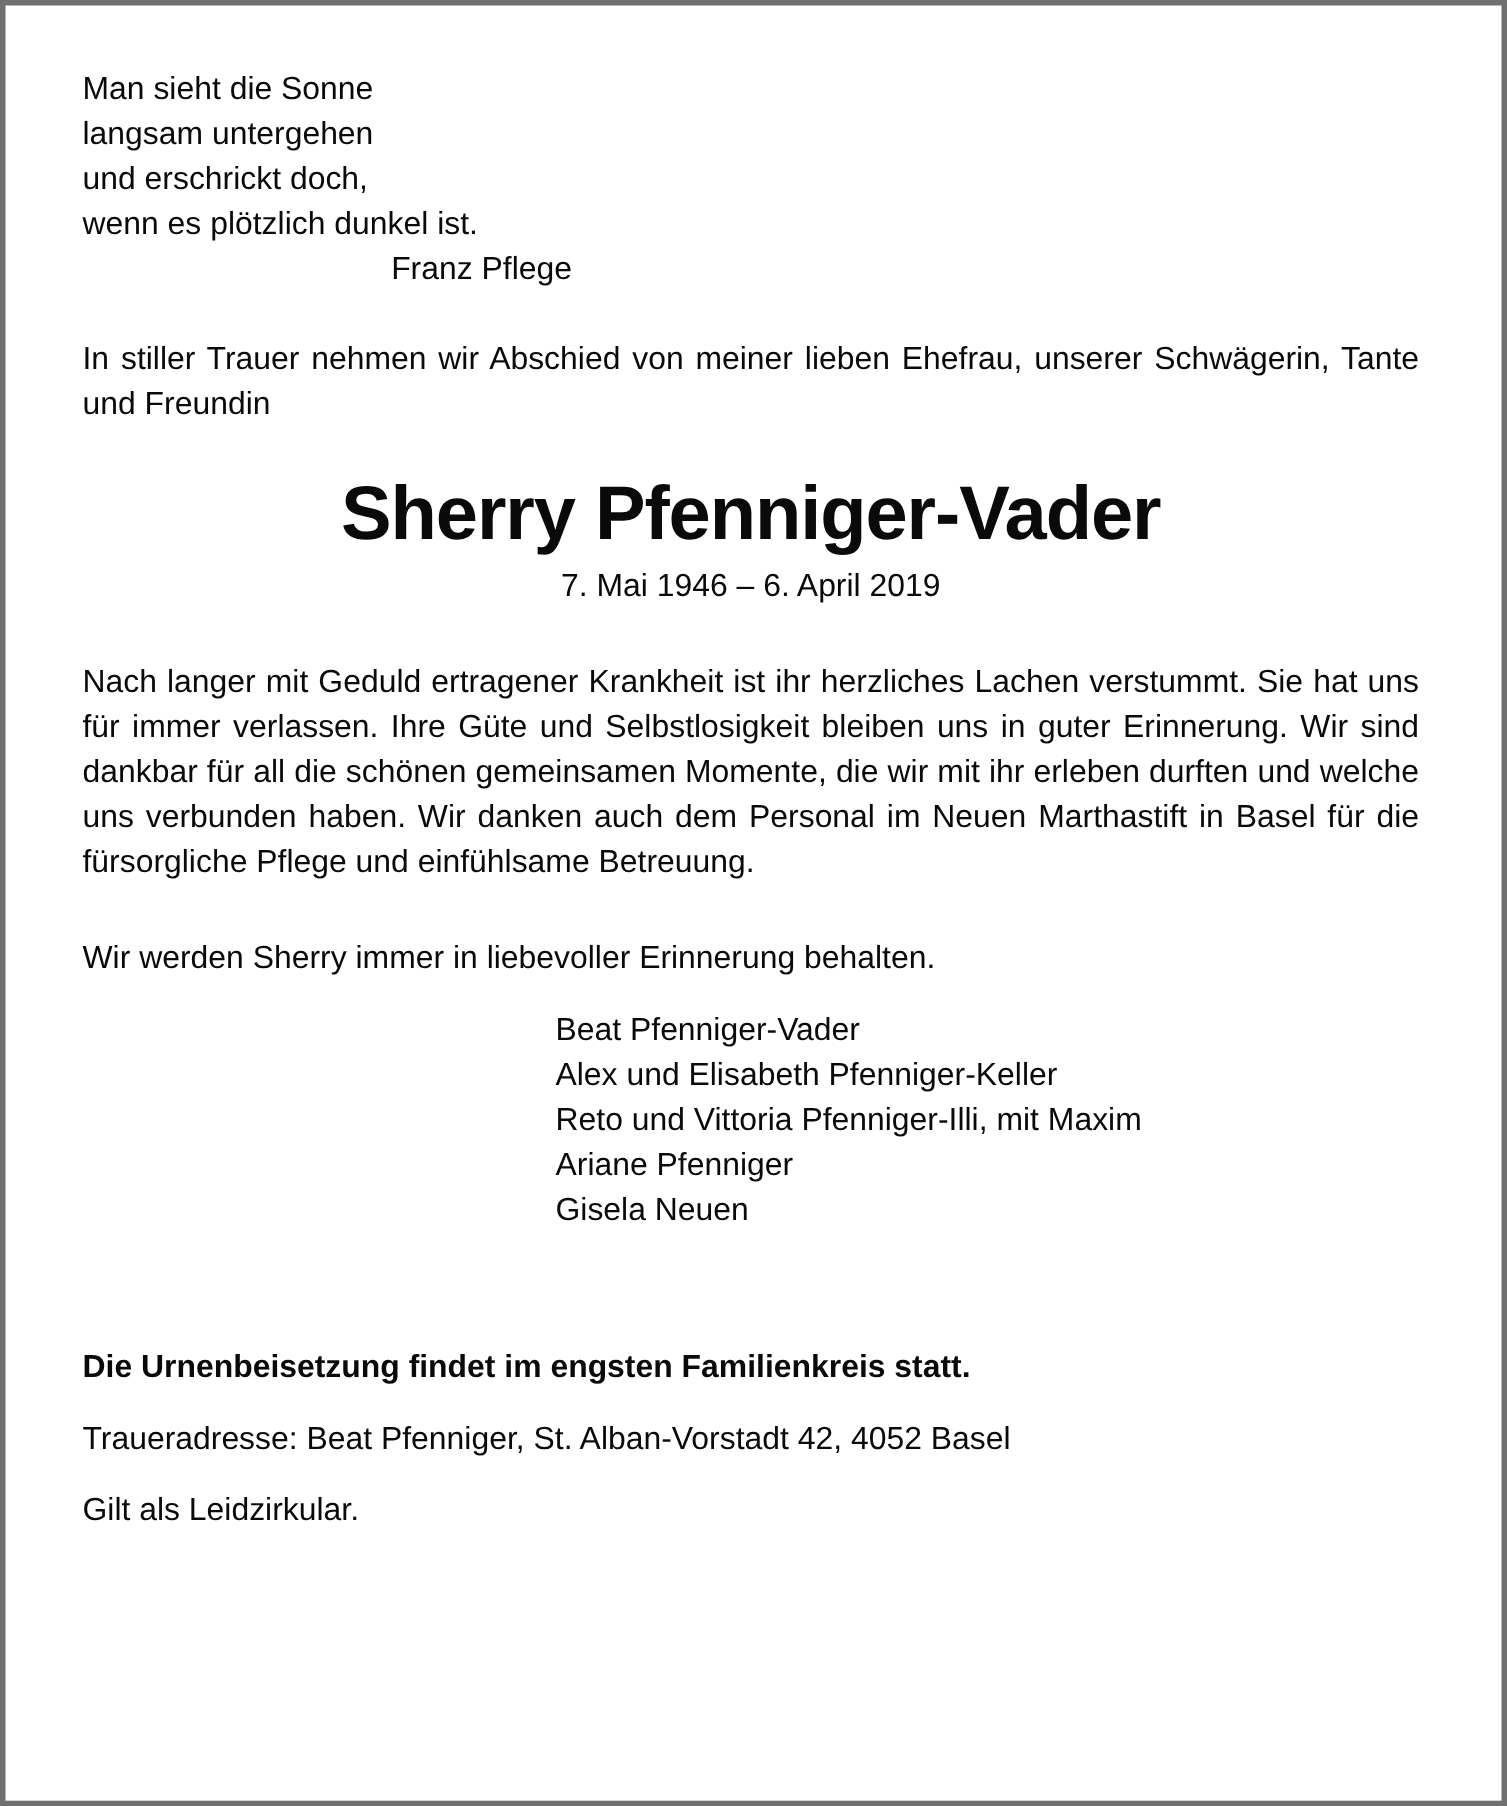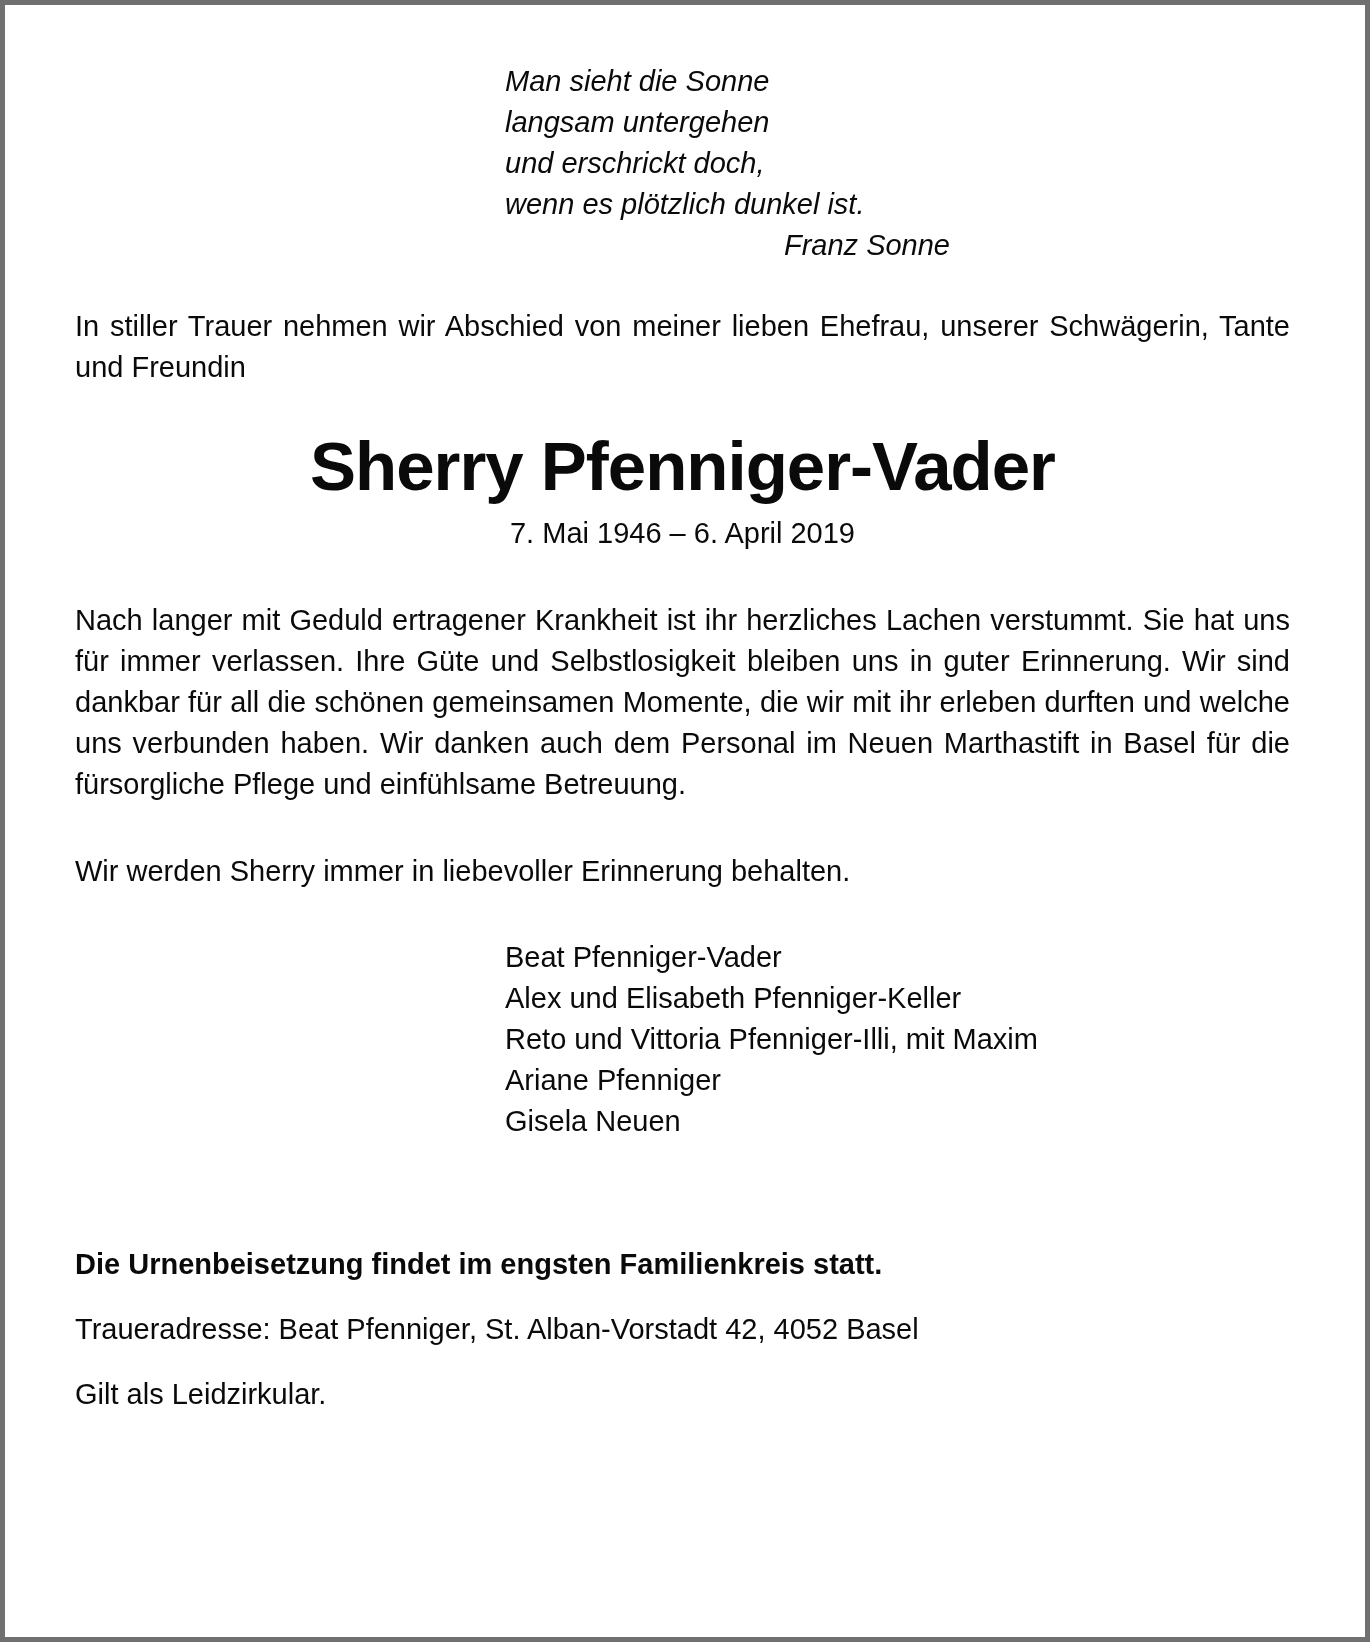--- a/index.html
+++ b/index.html
@@ -25,23 +25,21 @@
   .txt {
     font-size: 29px;
     line-height: 41px;
     margin: 0;
   }
   .justify {
     text-align: justify;
   }
   
   .quote {
-    margin-left: 430px;
     width: 445px;
-    font-style: italic;
     margin-top: 6px;
   }
   .quote .attribution {
     text-align: right;
   }
   
   .intro {
     margin-top: 40px;
   }
   
@@ -59,21 +57,21 @@
   }
   
   .main-text {
     margin-top: 46px;
   }
   .remembrance {
     margin-top: 46px;
   }
   
   .mourners {
-    margin-top: 45px;
+    margin-top: 24px;
     margin-left: 430px;
   }
   .funeral {
     margin-top: 102px;
     font-weight: bold;
   }
   .donation {
     margin-top: 26px;
   }
   .address {
@@ -86,21 +84,21 @@
 </head>
 <body>
 
 <div class="sheet">
 
   <div class="quote txt">
     <div>Man sieht die Sonne</div>
     <div>langsam untergehen</div>
     <div>und erschrickt doch,</div>
     <div>wenn es plötzlich dunkel ist.</div>
-    <div class="attribution">Franz Sonne</div>
+    <div class="attribution">Franz Pflege</div>
   </div>
 
   <p class="intro txt justify">In stiller Trauer nehmen wir Abschied von meiner lieben Ehefrau, unserer Schwägerin, Tante und Freundin</p>
 
   <h1 class="name">Sherry Pfenniger-Vader</h1>
 
   <div class="dates txt">7. Mai 1946 – 6. April 2019</div>
 
   <p class="main-text txt justify">Nach langer mit Geduld ertragener Krankheit ist ihr herzliches Lachen verstummt. Sie hat uns für immer verlassen. Ihre Güte und Selbstlosigkeit bleiben uns in guter Erinnerung. Wir sind dankbar für all die schönen gemeinsamen Momente, die wir mit ihr erleben durften und welche uns verbunden haben. Wir danken auch dem Personal im Neuen Marthastift in Basel für die fürsorgliche Pflege und einfühlsame Betreuung.</p>
 

